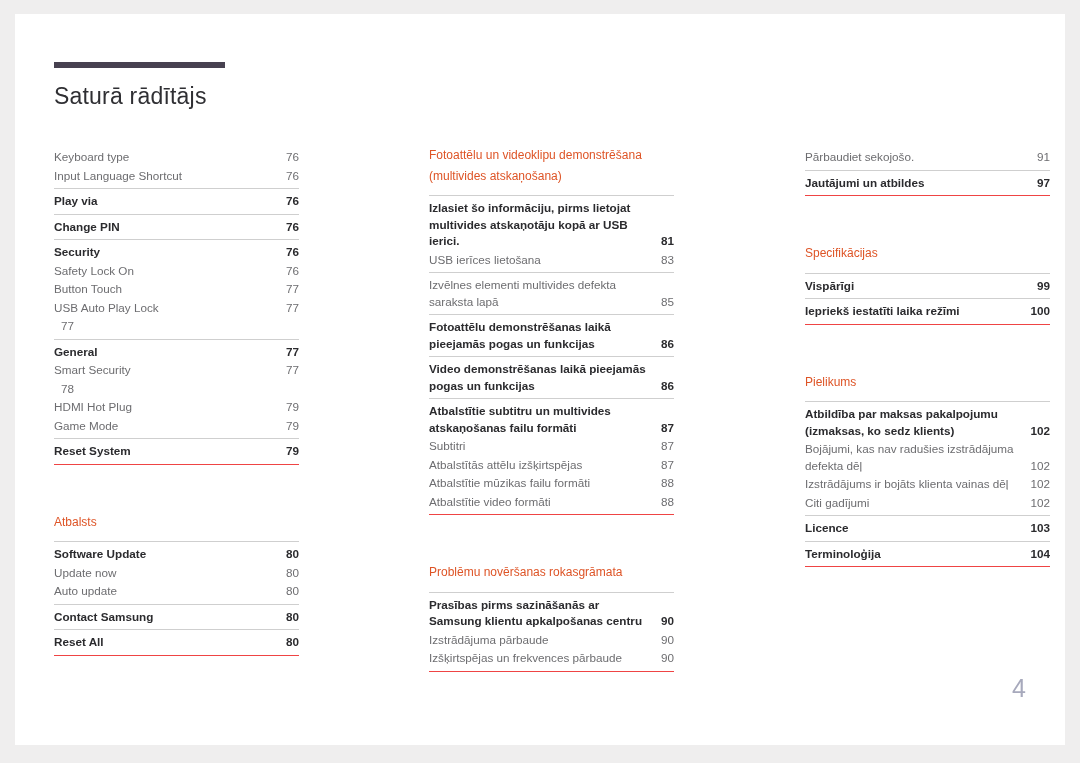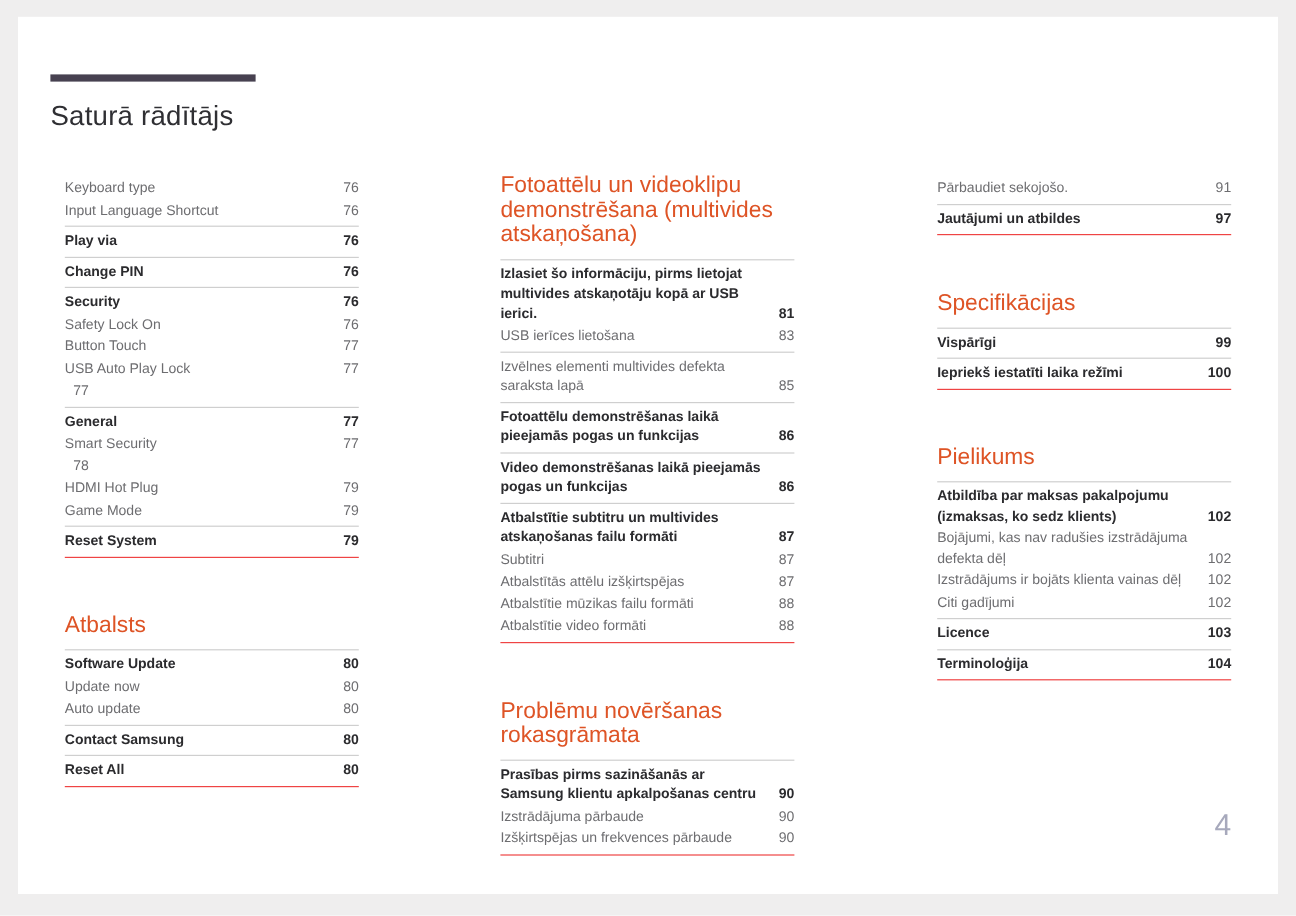--- a/index.html
+++ b/index.html
@@ -20,21 +20,21 @@
     left: 15px;
     top: 14px;
     width: 1050px;
     height: 731px;
     background: #ffffff;
   }
 
   
   .title-block {
     position: absolute;
-    left: 27px;
+    left: 39px;
     top: 48px;
   }
   .title-rule {
     width: 171px;
     height: 6px;
     background: #474150;
   }
   .title-text {
     margin-top: 15px;
     font-size: 23px;
@@ -45,33 +45,33 @@
   }
 
   
   .columns {
     position: absolute;
     left: 39px;
     top: 131px;
     width: 972px;
     height: 570px;
     display: flex;
-    gap: 0;
+    gap: 12px;
   }
   .col {
     width: 245px;
     flex: 0 0 245px;
   }
   .col.col-2 { margin-left: 118px; }
   .col.col-3 { margin-left: 119px; }
 
   
   .section-head {
     color: #de5426;
-    font-size: 19px;
+    font-size: 12px;
     line-height: 20.5px;
     font-weight: 400;
     margin-bottom: 9px;
   }
   .section-head.spaced { margin-top: 47px; }
 
   
   .group {
     border-top: 1px solid #cfcfcf;
     padding-top: 3px;

